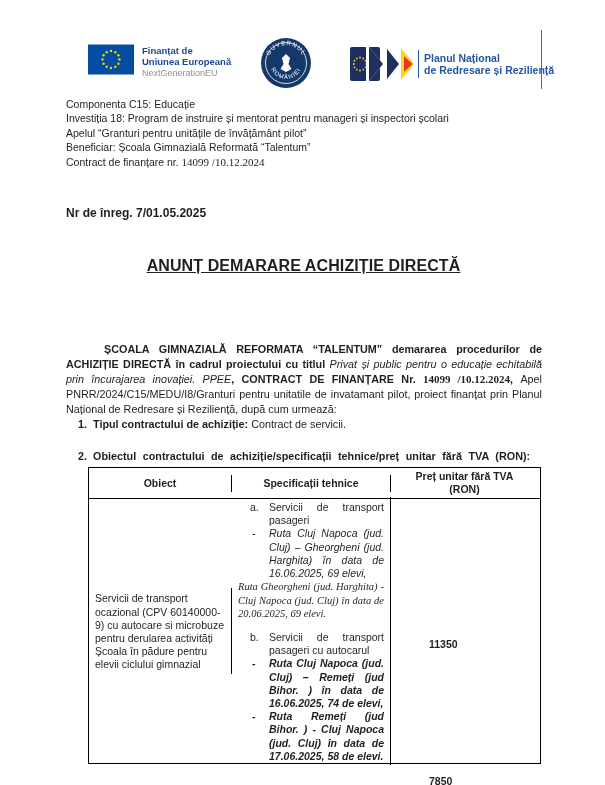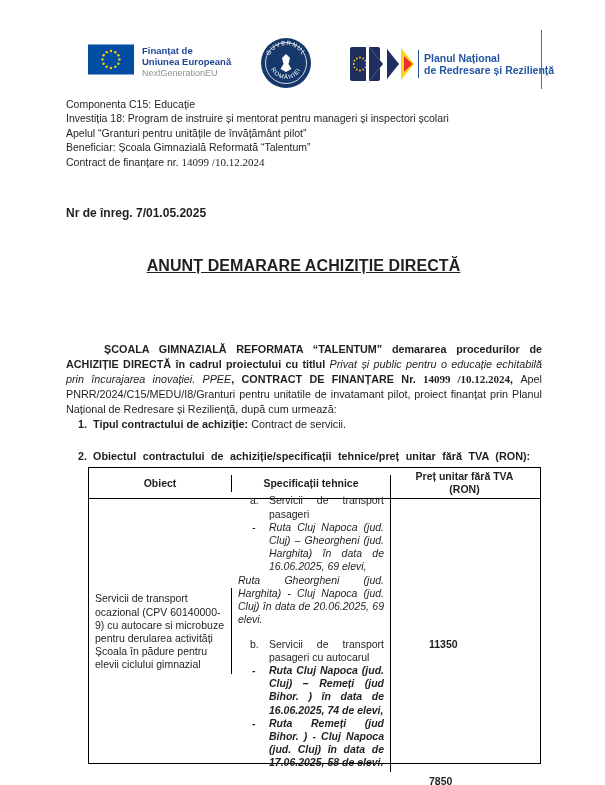--- a/index.html
+++ b/index.html
@@ -62,21 +62,21 @@
   .tr.body .td { line-height:13.2px; padding-top:4px; }
 
   .cell-obj { text-align:left; }
 
   .spec { position:relative; text-align:justify; }
   .li { position:relative; padding-left:31px; margin:0; }
   .li .m { position:absolute; left:12px; top:0; }
   .li.dash .m { left:14px; }
   .ital { font-style:italic; }
   .bital { font-style:italic; font-weight:bold; }
-  .note { font-style:italic; text-align:justify; }
+  .note { font-style:italic; text-align:justify;font-family:Liberation Serif, serif; }
   .gap-b { margin-top:11px; }
 
   .cell-price { position:relative; }
   .price { position:absolute; left:38px; font-weight:bold; }
   .p1 { top:10px; }
   .p2 { top:147px; }
 </style>
 </head>
 <body>
 

